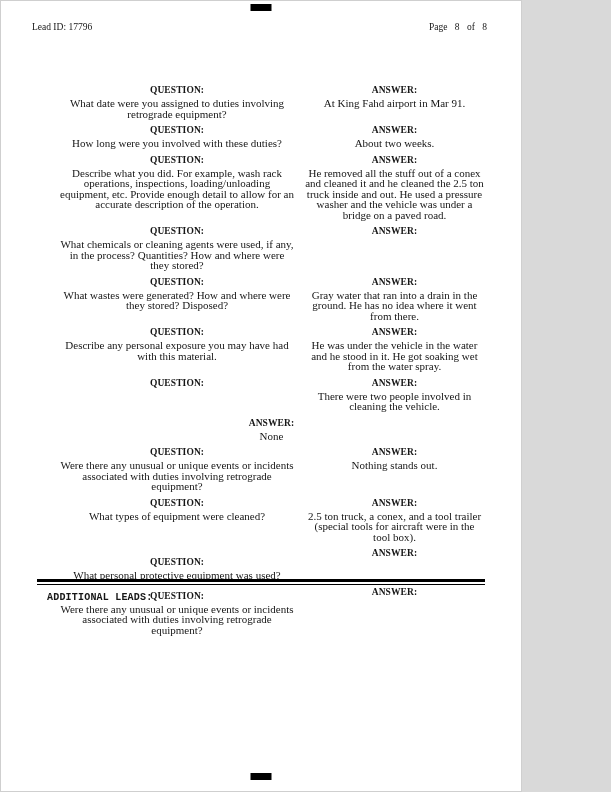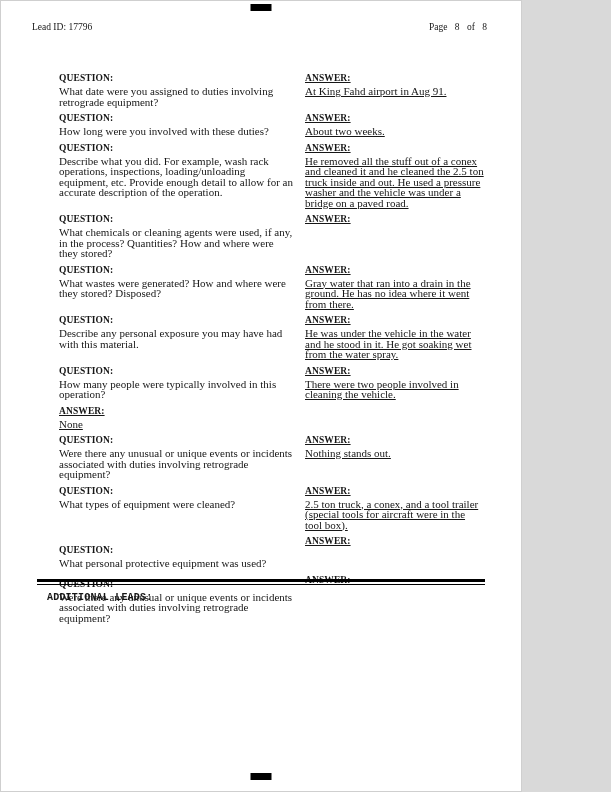--- a/index.html
+++ b/index.html
@@ -19,25 +19,25 @@
   }
   .reg-mark.top { top:3px; }
   .reg-mark.bottom { top:772px; }
   .header {
     position:absolute; top:21px; left:31px; right:34px;
     display:flex; justify-content:space-between; align-items:baseline;
     font-size:9.5px;
   }
   .page-label { word-spacing:5px; }
   .qa-table {
-    position:absolute; top:72px; left:58px; right:37px;
+    position:absolute; top:84px; left:58px; right:37px;text-align:center;
   }
   .qa-row { display:flex; align-items:flex-start; margin-bottom:6px; }
   .q-block { width:246px; padding-right:10px; flex:none; }
-  .a-block { flex:1;text-decoration:underline; }
+  .a-block { flex:1; }
   .qa-heading {
     font-weight:bold; font-size:9.5px; line-height:11px; margin-bottom:2px;
     letter-spacing:0.1px;
   }
   .qa-text { font-size:11px; line-height:10.5px; }
   
   .row-8 .q-block  { padding-top:9px; }
   .row-11 .q-block { padding-top:9px; }
   .row-12 .q-block { padding-top:4px; }
   .rule {
@@ -63,21 +63,21 @@
   </div>
 
   <div class="qa-table" id="qa-table">
       <div class="qa-row row-1">
         <div class="q-block">
           <div class="qa-heading">QUESTION:</div>
           <div class="qa-text">What date were you assigned to duties involving retrograde equipment?</div>
         </div>
         <div class="a-block">
           <div class="qa-heading">ANSWER:</div>
-          <div class="qa-text">At King Fahd airport in Aug 91.</div>
+          <div class="qa-text">At King Fahd airport in Mar 91.</div>
         </div>
       </div>
       <div class="qa-row row-2">
         <div class="q-block">
           <div class="qa-heading">QUESTION:</div>
           <div class="qa-text">How long were you involved with these duties?</div>
         </div>
         <div class="a-block">
           <div class="qa-heading">ANSWER:</div>
           <div class="qa-text">About two weeks.</div>
@@ -118,21 +118,20 @@
           <div class="qa-text">Describe any personal exposure you may have had with this material.</div>
         </div>
         <div class="a-block">
           <div class="qa-heading">ANSWER:</div>
           <div class="qa-text">He was under the vehicle in the water and he stood in it. He got soaking wet from the water spray.</div>
         </div>
       </div>
       <div class="qa-row row-7">
         <div class="q-block">
           <div class="qa-heading">QUESTION:</div>
-          <div class="qa-text">How many people were typically involved in this operation?</div>
         </div>
         <div class="a-block">
           <div class="qa-heading">ANSWER:</div>
           <div class="qa-text">There were two people involved in cleaning the vehicle.</div>
         </div>
       </div>
       <div class="qa-row row-8">
         <div class="a-block">
           <div class="qa-heading">ANSWER:</div>
           <div class="qa-text">None</div>

